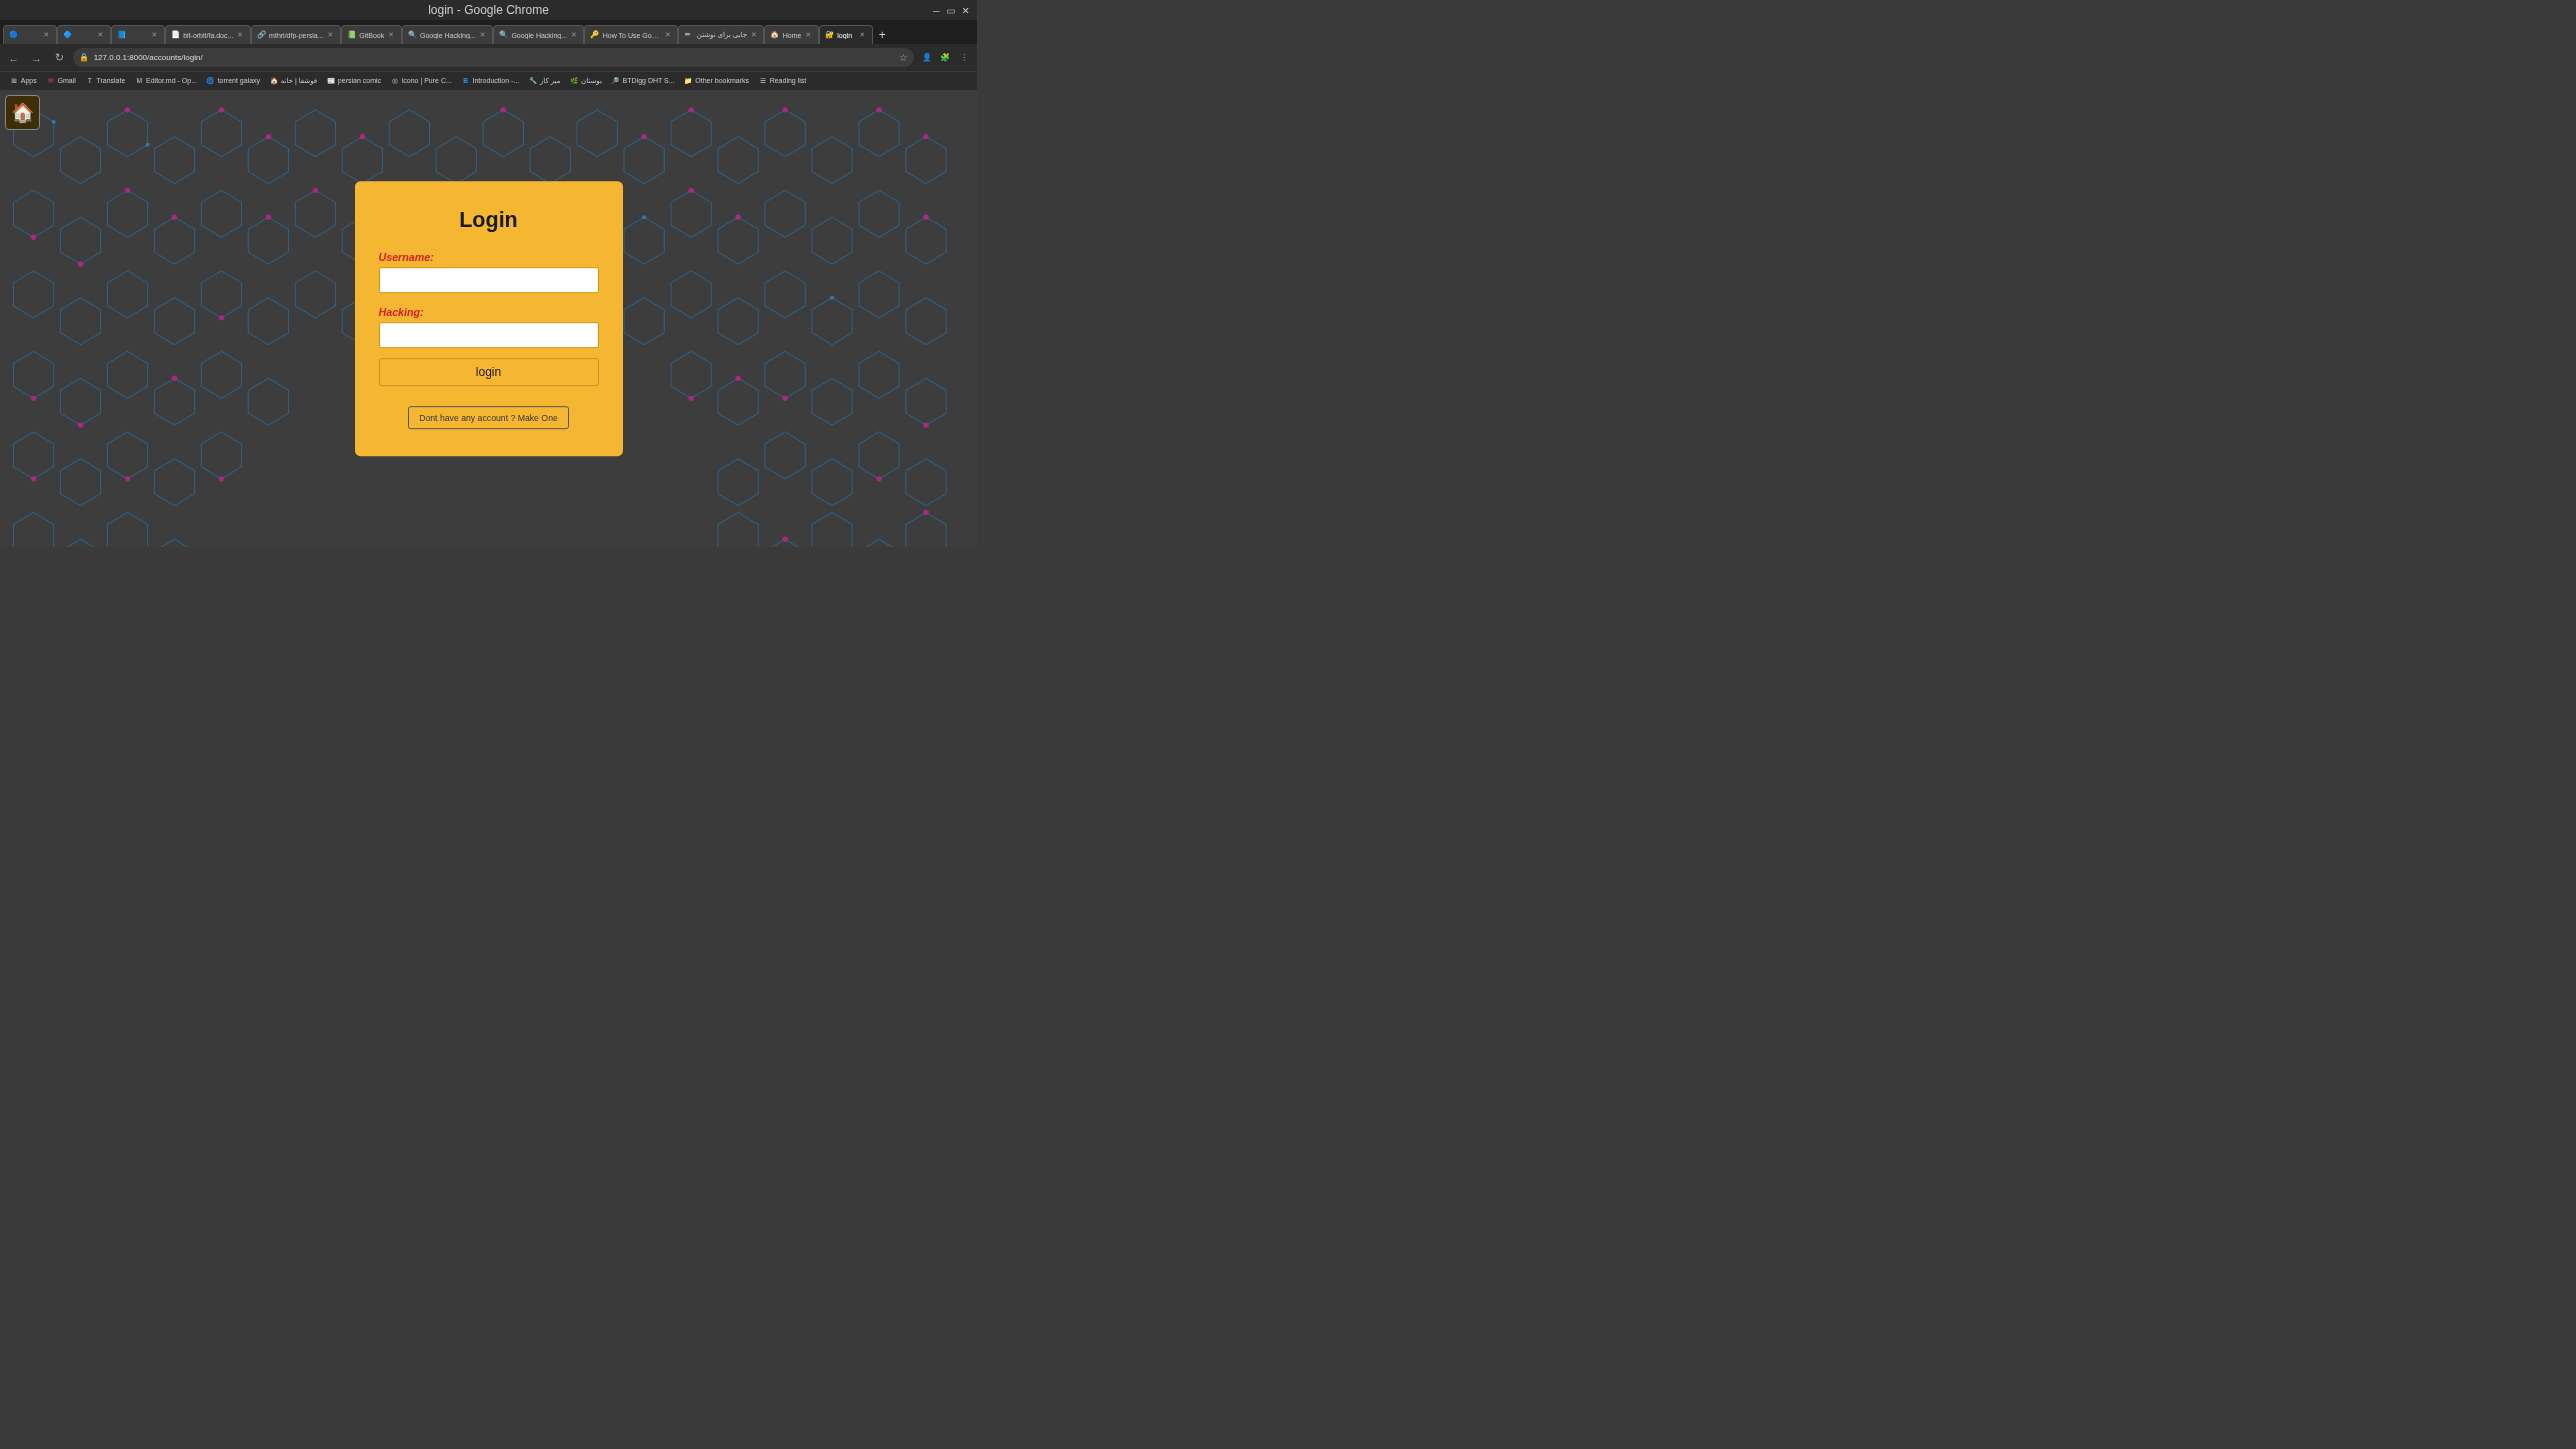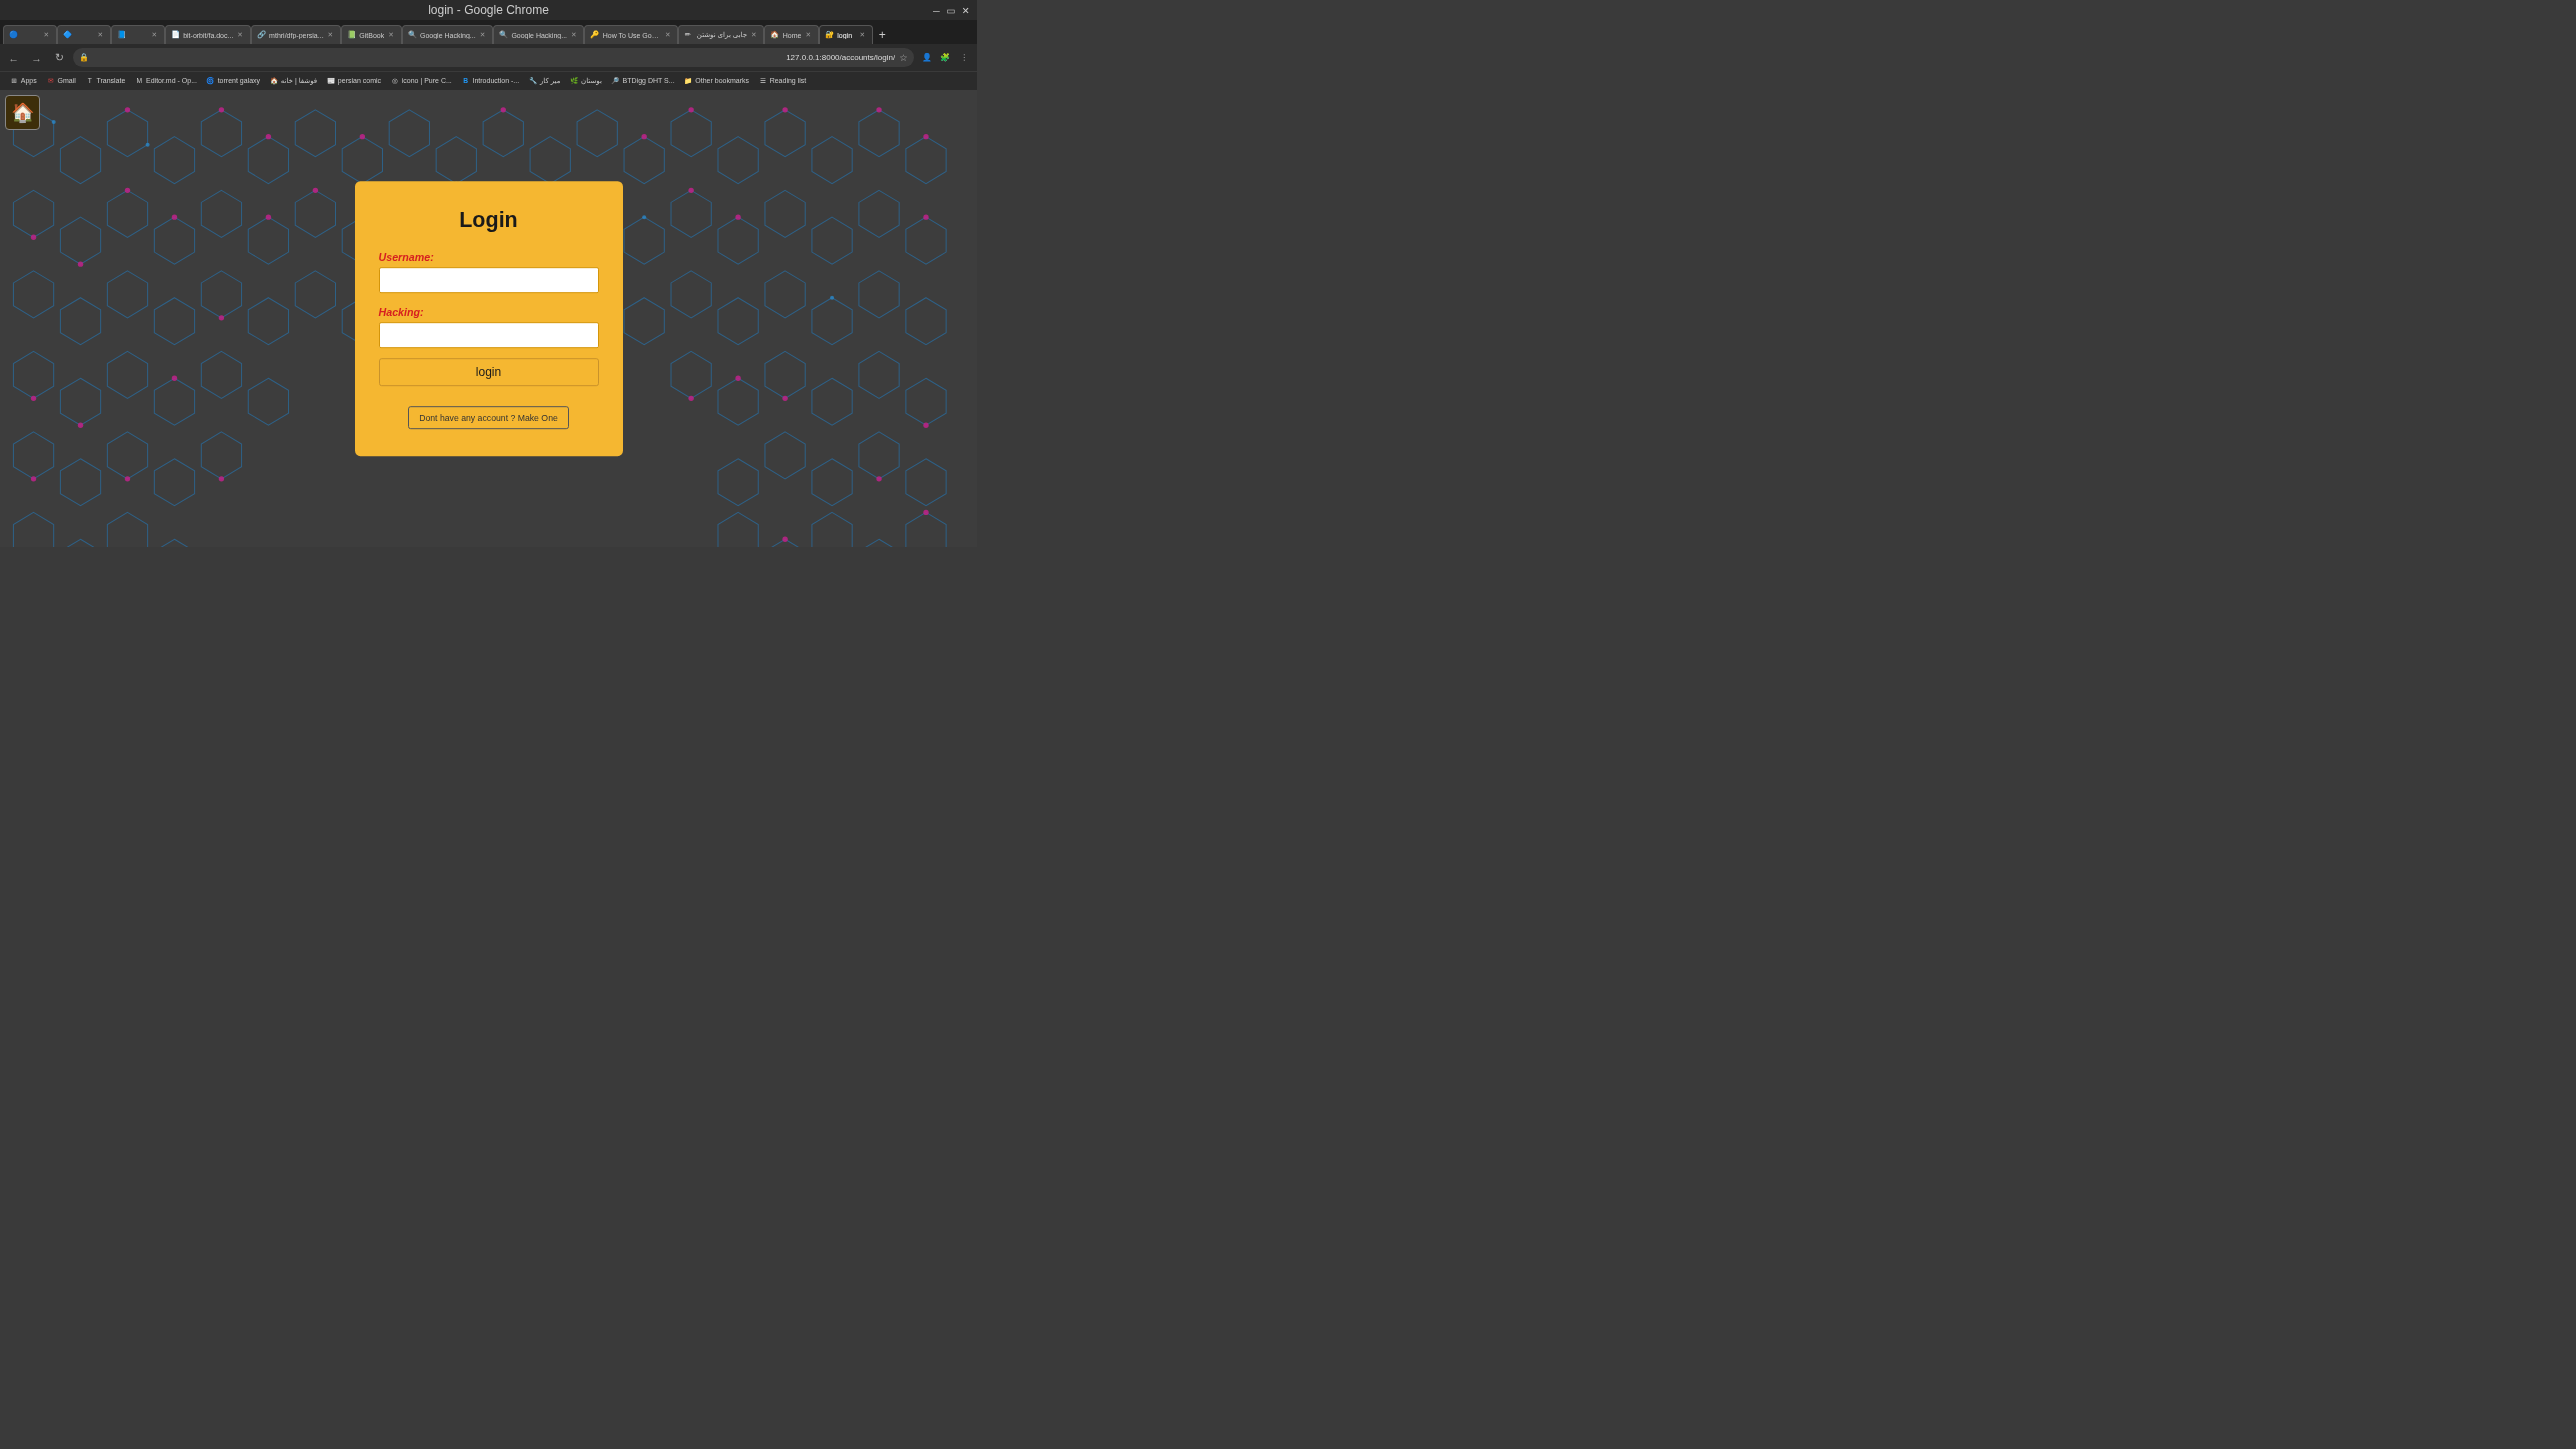--- a/index.html
+++ b/index.html
@@ -132,21 +132,20 @@
       padding: 0 6.7px;
       gap: 4px;
     }
     .address-input {
       background: transparent;
       border: none;
       color: #ddd;
       font-size: 8px;
       flex: 1;
       outline: none;
-      text-align: right;
     }
     .toolbar-icons {
       display: flex;
       gap: 1.3px;
     }
     .toolbar-icon-btn {
       width: 17.4px;
       height: 17.4px;
       background: transparent;
       border: none;

